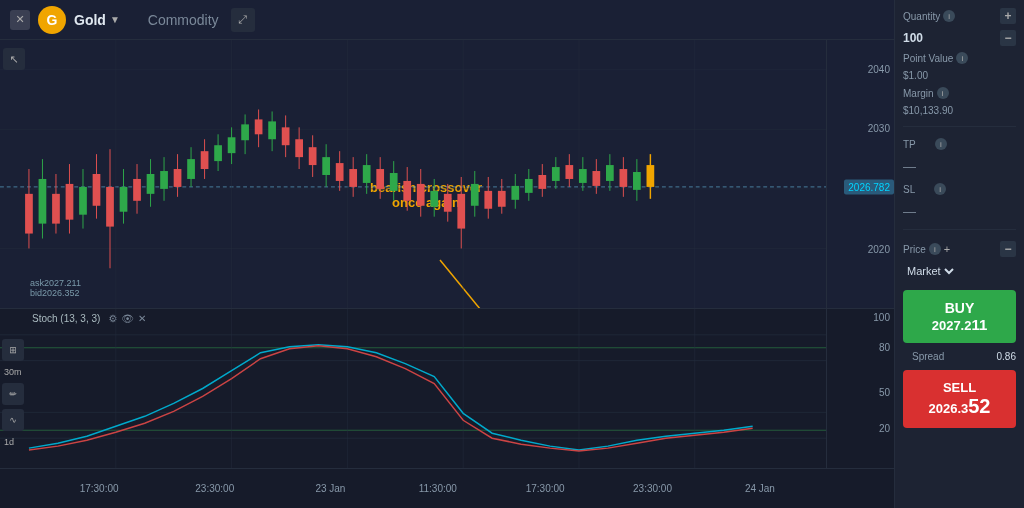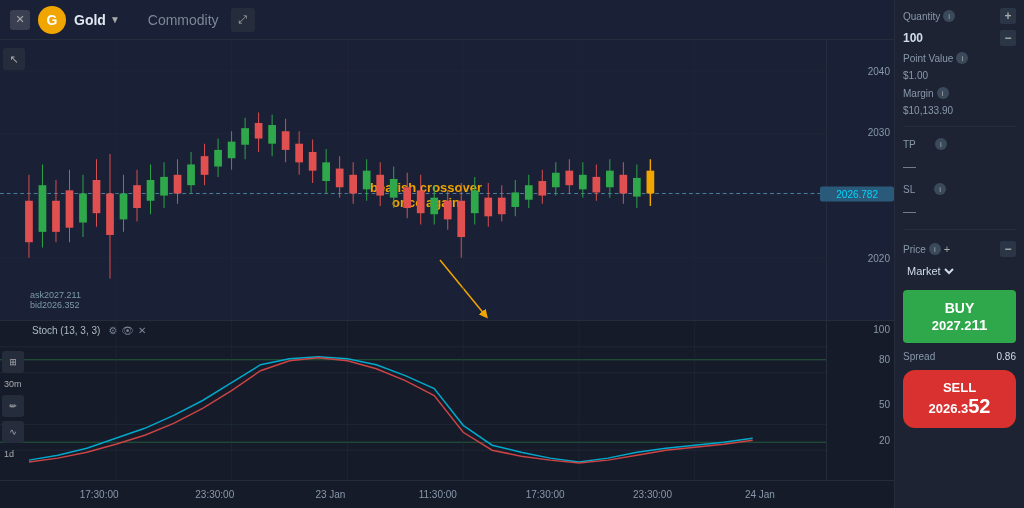--- a/index.html
+++ b/index.html
@@ -90,21 +90,21 @@
       font-size: 10px;
       color: #8899aa;
       transform: translateY(-50%);
     }
     .price-label-highlight {
       position: absolute;
       right: 0;
       background: #2a5a7a;
       color: #00d4ff;
       font-size: 10px;
-      padding: 2px 16px;
+      padding: 2px 4px;
       border-radius: 2px;
       transform: translateY(-50%);
       white-space: nowrap;
     }
     
     .stoch-panel {
       height: 160px;
       background: #161b2a;
       border-top: 1px solid #252d3d;
       position: relative;
@@ -116,21 +116,21 @@
       overflow: hidden;
     }
     .stoch-yaxis {
       width: 68px;
       background: #161b2a;
       position: relative;
       border-left: 1px solid #252d3d;
     }
     
     .x-axis {
-      height: 28px;
+      height: 40px;
       background: #161b2a;
       display: flex;
       align-items: center;
       position: relative;
       border-top: 1px solid #252d3d;
     }
     .x-axis-inner {
       flex: 1;
       position: relative;
       height: 24px;
@@ -259,26 +259,27 @@
       text-align: center;
       cursor: pointer;
       margin: 6px 0 2px 0;
     }
     .buy-label { font-size: 14px; font-weight: bold; color: #fff; }
     .buy-price { font-size: 13px; color: #fff; font-weight: bold; }
     .buy-price .big { font-size: 15px; }
     .spread-row {
       display: flex; justify-content: space-between; align-items: center;
       padding: 2px 0;
+      margin-left: 9px;
     }
     .spread-label { font-size: 10px; color: #8899aa; }
     .spread-value { font-size: 10px; color: #d0dce8; }
     .sell-btn {
       background: #d93030;
-      border-radius: 12px;
+      border-radius: 4px;
       padding: 10px 6px;
       text-align: center;
       cursor: pointer;
       margin: 2px 0;
     }
     .sell-label { font-size: 13px; font-weight: bold; color: #fff; }
     .sell-price { font-size: 13px; color: #fff; font-weight: bold; }
     .sell-price .big { font-size: 20px; margin-top: 48px; }
     
     .price-type-row {

